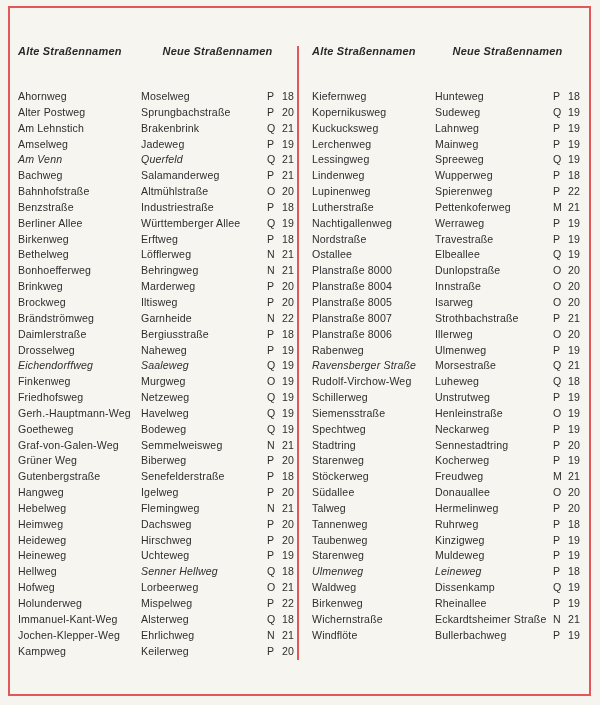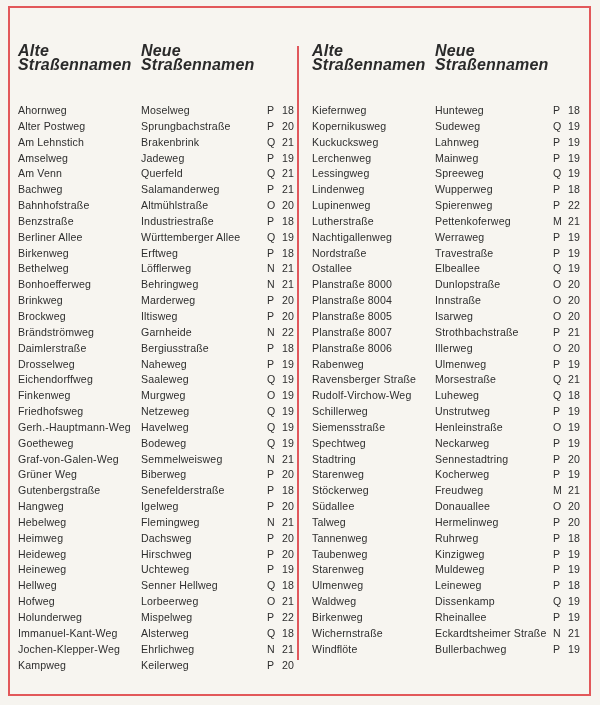--- a/index.html
+++ b/index.html
@@ -22,38 +22,38 @@
   }
   .half-left{left:18px;width:276px;}
   .half-right{left:312px;width:268px;}
   .col-divider{
     position:absolute;left:297px;top:46px;width:2px;height:614px;
     background:#e0585c;
   }
   .headers{
     display:flex;
     font-weight:bold;font-style:italic;
-    font-size:16px;line-height:14px;
+    font-size:11px;line-height:14px;
     color:#2a2a2a;
     letter-spacing:0.2px;
   }
   .h-old{width:123px;flex:none;}
-  .h-new{flex:1;}
+  .h-new{flex:1;text-align:center;}
   .rows{margin-top:32px;}
   .row{
     display:flex;align-items:baseline;
     height:15.85px;
     font-size:10.6px;
     letter-spacing:0.15px;
     white-space:nowrap;
   }
   .c-old{width:123px;flex:none;overflow:visible;}
   .c-new{flex:1;min-width:0;overflow:visible;}
   .c-grid{flex:none;width:27px;display:flex;justify-content:space-between;}
-  .it{}
+  .it{font-style:italic;}
   .gl{text-align:left;}
   .gn{text-align:right;}
 </style>
 </head>
 <body>
 
 <div class="page-frame"></div>
 
 <div class="col-divider"></div>
 

